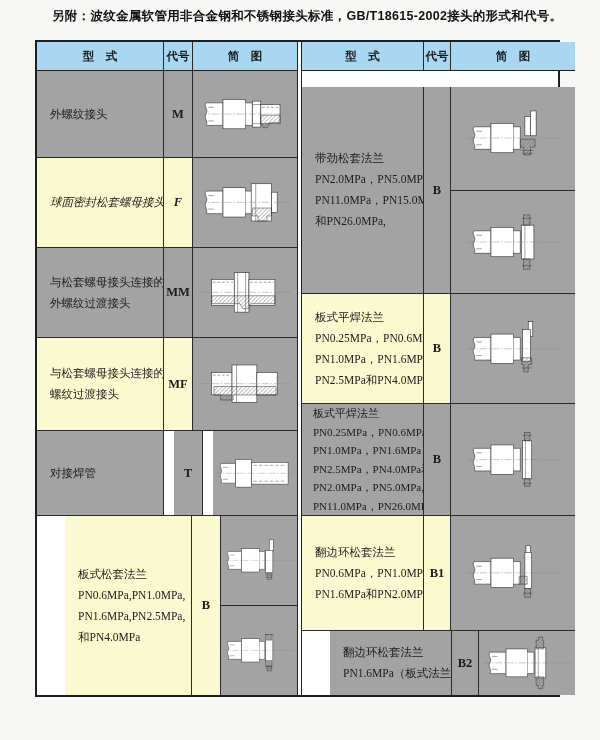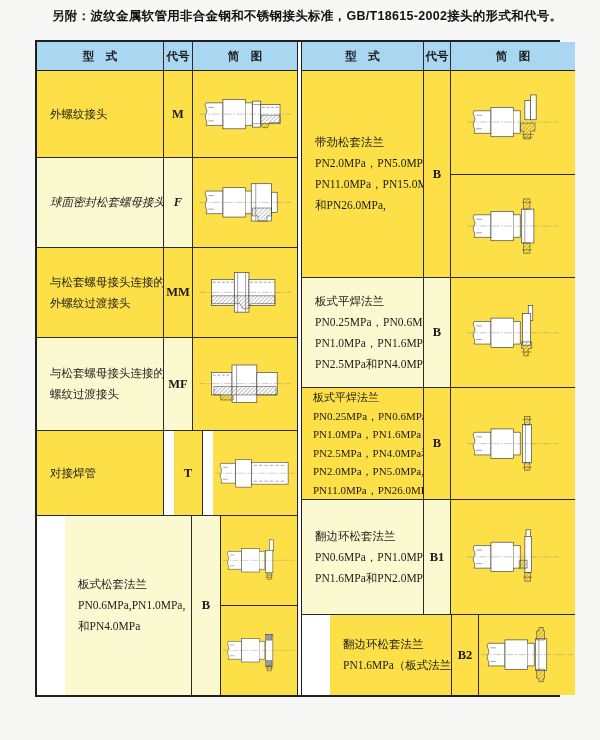--- a/index.html
+++ b/index.html
@@ -24,21 +24,21 @@
   .half{display:flex;flex-direction:column;box-sizing:border-box;}
   .half.left{width:260px;}
   .half.right{flex:1;}
   .vdivider{
     width:5px;flex:0 0 5px;background:#fff;
     border-left:1.5px solid #1f1f1f;border-right:1.5px solid #1f1f1f;
     box-sizing:border-box;
   }
   .row{display:flex;box-sizing:border-box;border-bottom:1px solid #2a2a2a;}
   .row:last-child{border-bottom:none;padding-left:28px;}
-  .cell{box-sizing:border-box;border-right:1px solid #2a2a2a;background:#fde047;overflow:hidden;}
+  .cell{box-sizing:border-box;border-right:1px solid #2a2a2a;background:#a3a3a3;overflow:hidden;}
   .cell:last-child{border-right:none;}
   .c-type{display:flex;flex-direction:column;justify-content:center;padding:4px 4px 4px 13px;font-size:11.5px;line-height:21px;}
   .left .c-type{width:127px;flex:0 0 127px;}
   .right .c-type{width:122px;flex:0 0 122px;}
   .c-code{display:flex;align-items:center;justify-content:center;font-size:12.5px;font-weight:600;}
   .left .c-code{width:29px;flex:0 0 29px;}
   .right .c-code{width:27px;flex:0 0 27px;}
   .c-diag{flex:1;display:flex;flex-direction:column;}
   .diag-sub{flex:1;display:flex;align-items:center;justify-content:center;}
   .diag-sub + .diag-sub{border-top:1px solid #2a2a2a;}
@@ -202,20 +202,21 @@
               <line x1="4" y1="50" x2="166" y2="50" stroke="#888" stroke-width="0.8" stroke-dasharray="13 3 3 3"></line>
             </svg>
           </div>
       </div>
     </div>
 
     <div class="row hl" style="flex:1;">
       <div class="cell c-type">
         <span class="type-line">板式松套法兰</span>
         <span class="type-line">PN0.6MPa,PN1.0MPa,</span>
+        <span class="type-line">PN1.6MPa,PN2.5MPa,</span>
         <span class="type-line">和PN4.0MPa</span>
       </div>
       <div class="cell c-code">B</div>
       <div class="cell c-diag">
         <div class="diag-sub">
             <svg viewBox="0 0 170 100">
               <defs>
                 <pattern id="h5" width="5" height="5" patternUnits="userSpaceOnUse" patternTransform="rotate(45)">
                   <line x1="0" y1="0" x2="0" y2="5" stroke="#555" stroke-width="1.3"></line>
                 </pattern>
@@ -259,21 +260,21 @@
 
   <div class="vdivider"></div>
 
   <div class="half right">
     <div class="row header-row" style="height:29px;flex:0 0 29px;">
       <div class="cell c-type">型　式</div>
       <div class="cell c-code">代号</div>
       <div class="cell c-diag">简　图</div>
     </div>
 
-    <div class="row" style="height:207px;flex:0 0 207px;">
+    <div class="row" style="height:207px;flex:0 0 207px;margin-top:16px;">
       <div class="cell c-type">
         <span class="type-line">带劲松套法兰</span>
         <span class="type-line">PN2.0MPa，PN5.0MPa,</span>
         <span class="type-line">PN11.0MPa，PN15.0MPa,</span>
         <span class="type-line">和PN26.0MPa,</span>
       </div>
       <div class="cell c-code">B</div>
       <div class="cell c-diag">
         <div class="diag-sub">
             <svg viewBox="0 0 170 100">

